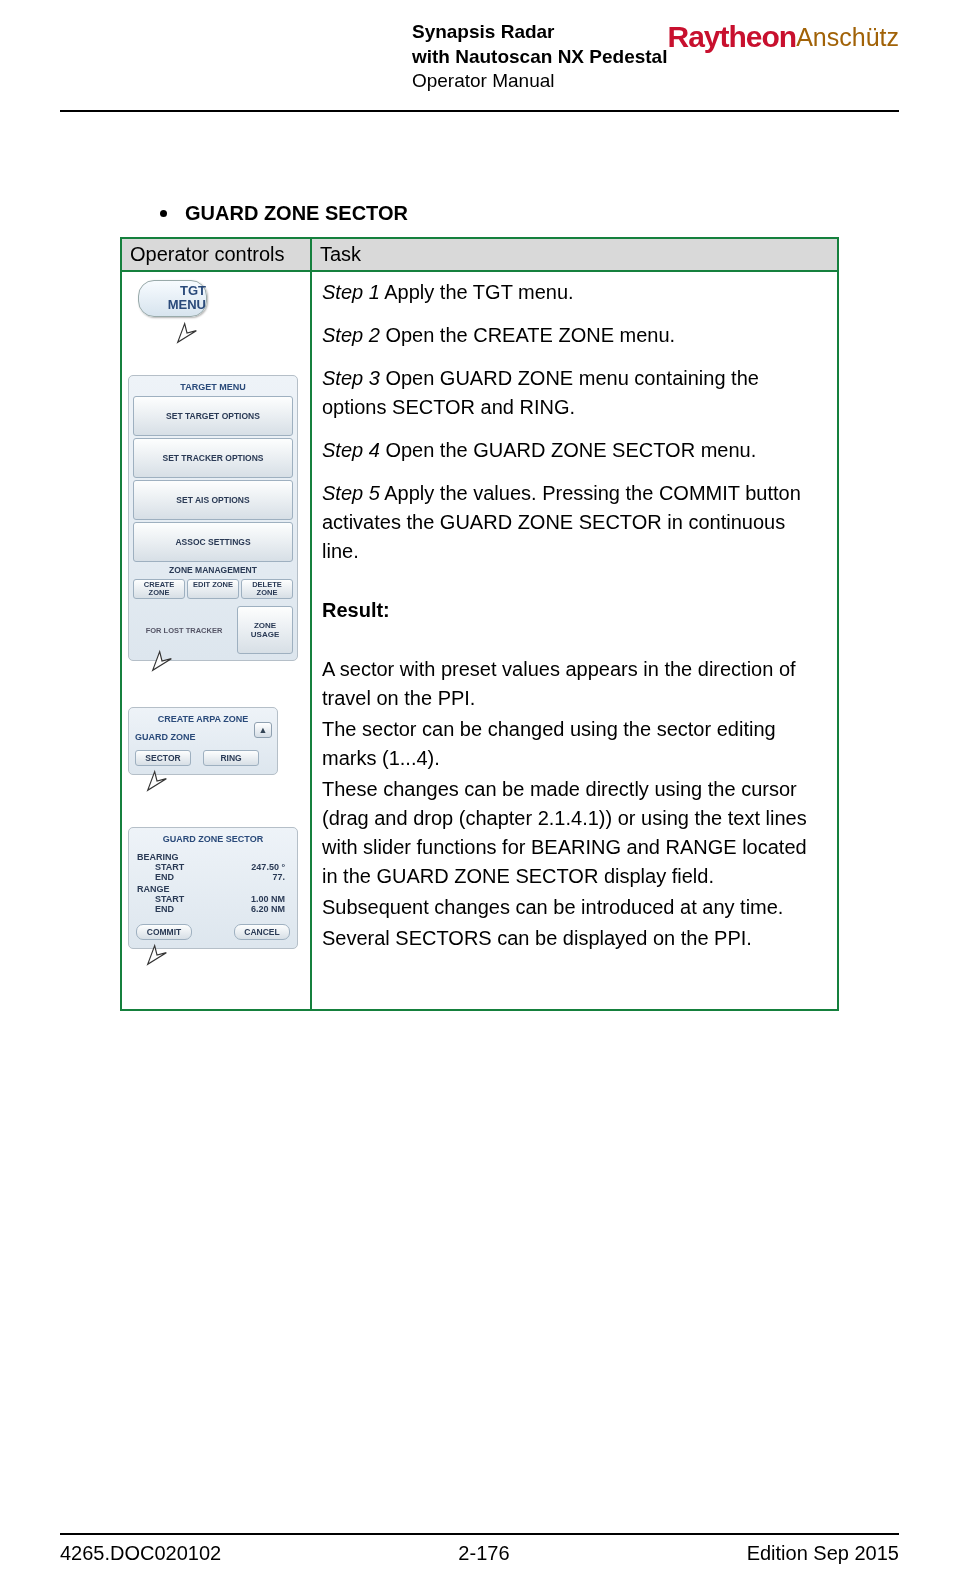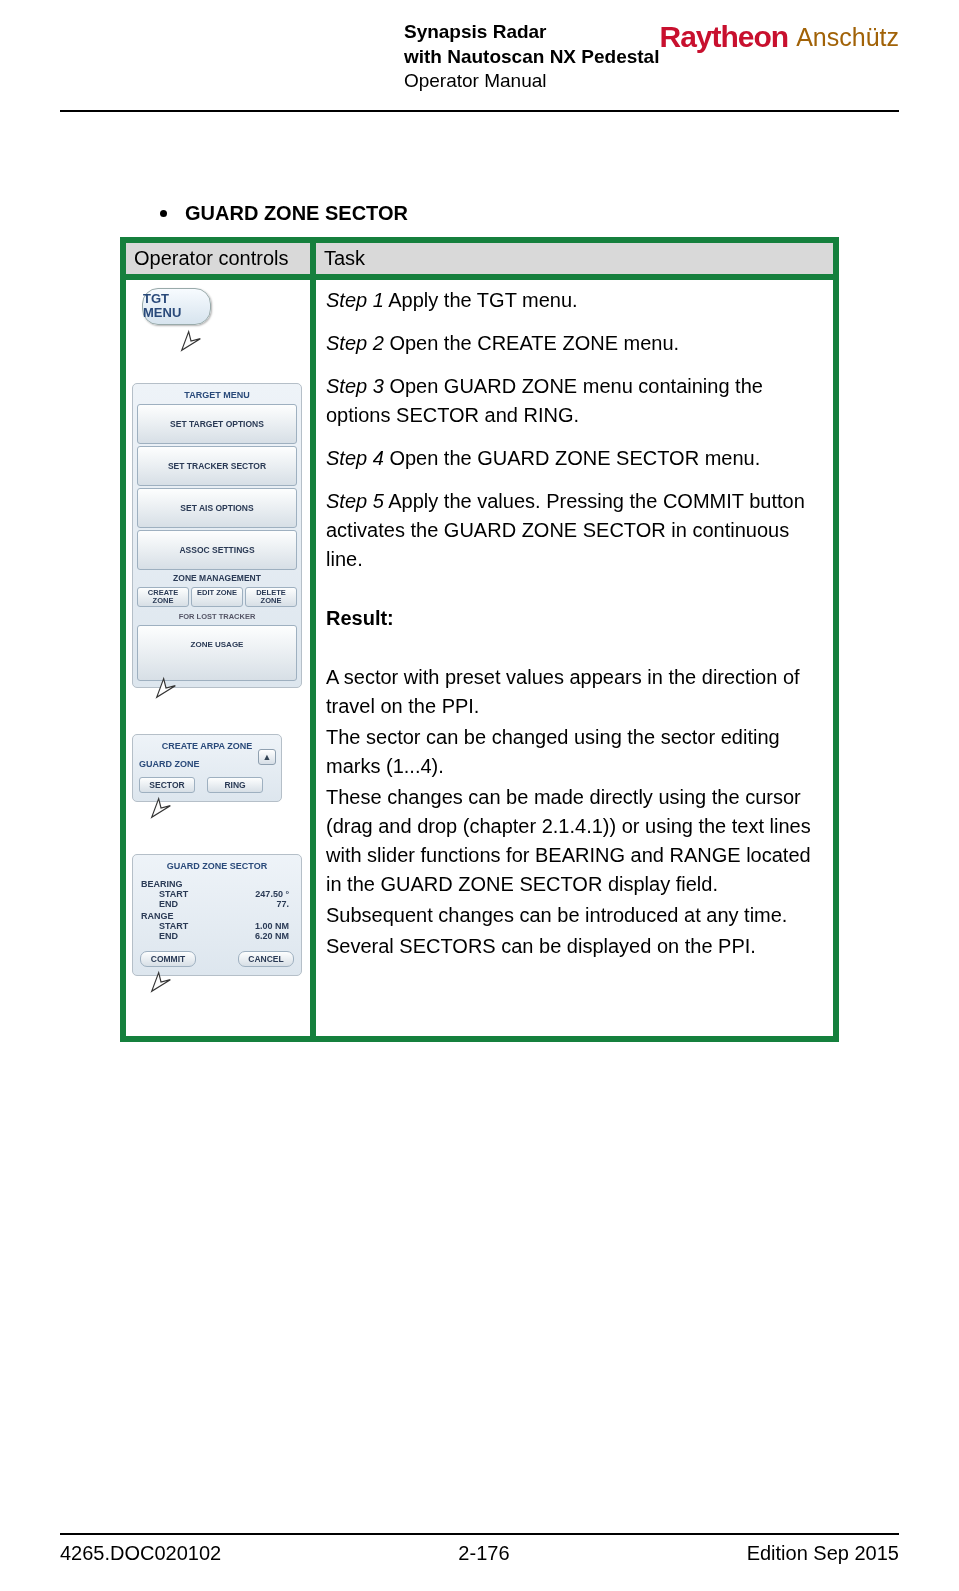--- a/index.html
+++ b/index.html
@@ -24,21 +24,21 @@
     }
     .header-left {
       font-size: 19px;
       line-height: 1.3;
     }
     .header-left .bold { font-weight: bold; }
     .header-right { text-align: right; }
     .logo {
       display: flex;
       align-items: center;
-      gap: 8px;
+      gap: 0;
       font-size: 26px;
     }
     .logo .raytheon {
       color: #c8102e;
       font-weight: bold;
       font-family: Arial, sans-serif;
       font-size: 30px;
       letter-spacing: -1px;
     }
     .logo .anschutz {
@@ -63,21 +63,21 @@
     }
     .bullet-dot {
       width: 7px; height: 7px; background: #000; border-radius: 50%;
     }
     .bullet-text { font-weight: bold; font-size: 20px; }
     table.task {
       border-collapse: collapse;
       width: 100%;
     }
     table.task th, table.task td {
-      border: 6px solid #15803d;
+      border: 2px solid #15803d;
       vertical-align: top;
       margin-left: 14px;
     }
     table.task th {
       background: #d9d9d9;
       font-weight: normal;
       text-align: left;
       padding: 4px 8px;
       font-size: 20px;
     }
@@ -91,21 +91,21 @@
     .result-text p { margin-bottom: 2px; }
 
     
     .ui-block { margin-bottom: 28px; font-family: Arial, sans-serif; }
 
     .tgt-menu {
       width: 69px;
       border: 1px solid #9aa;
       border-radius: 16px;
       background: linear-gradient(#f7fbff, #d7e4ee);
-      text-align: left;
+      text-align: right;
       font-weight: bold;
       color: #2a4a7a;
       font-size: 13px;
       padding: 3px 0;
       line-height: 1.1;
       box-shadow: 1px 1px 2px rgba(0,0,0,.3);
       margin-left: 10px;
     }
     .cursor-arrow {
       display: block;
@@ -142,21 +142,21 @@
       color: #2a3a55;
     }
     .panel .section-label {
       text-align: center;
       font-weight: bold;
       font-size: 8.5px;
       margin: 3px 0 2px 0;
     }
     .panel .row3 { display: flex; gap: 2px; }
     .panel .row3 .btn { flex: 1; padding: 1px 1px; font-size: 7.5px; line-height:1.1; }
-    .panel .row2 { display: flex; gap: 2px; flex-direction: column; }
+    .panel .row2 { display: flex; gap: 2px; }
     .panel .row2 .btn { flex: 1; font-size: 8px; }
 
     .panel-small { width: 150px; }
     .collapse-btn {
       position: absolute;
       top: 14px;
       right: 5px;
       width: 18px; height: 16px;
       border: 1px solid #8fa0b0;
       border-radius: 3px;
@@ -245,21 +245,21 @@
               </div>
               <svg class="arrow-svg cursor-arrow" viewBox="0 0 24 24">
                 <path d="M4 20 L10 4 L12 12 L20 10 Z" fill="#fdfdfd" stroke="#333" stroke-width="1"></path>
               </svg>
             </div>
 
             <div class="ui-block">
               <div class="panel">
                 <div class="title">TARGET MENU</div>
                 <div class="btn">SET TARGET OPTIONS</div>
-                <div class="btn">SET TRACKER SECTOR</div>
+                <div class="btn">SET TRACKER OPTIONS</div>
                 <div class="btn">SET AIS OPTIONS</div>
                 <div class="btn">ASSOC SETTINGS</div>
                 <div class="section-label">ZONE MANAGEMENT</div>
                 <div class="row3">
                   <div class="btn">CREATE ZONE</div>
                   <div class="btn">EDIT ZONE</div>
                   <div class="btn">DELETE ZONE</div>
                 </div>
                 <div class="row2" style="margin-top:3px;">
                   <div style="flex:1; font-size:7.5px; font-weight:bold; display:flex; align-items:center; justify-content:center; color:#556;">FOR LOST TRACKER</div>

